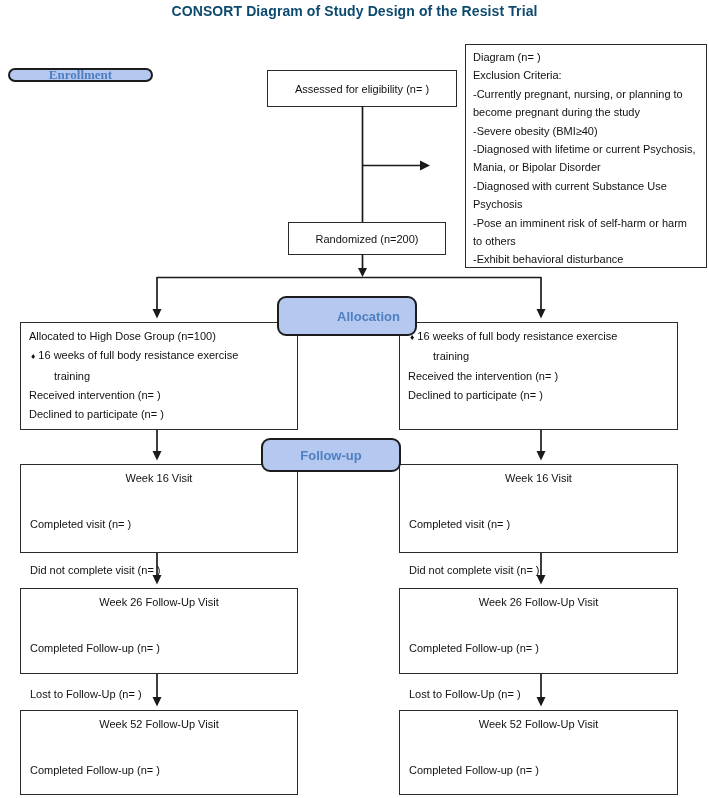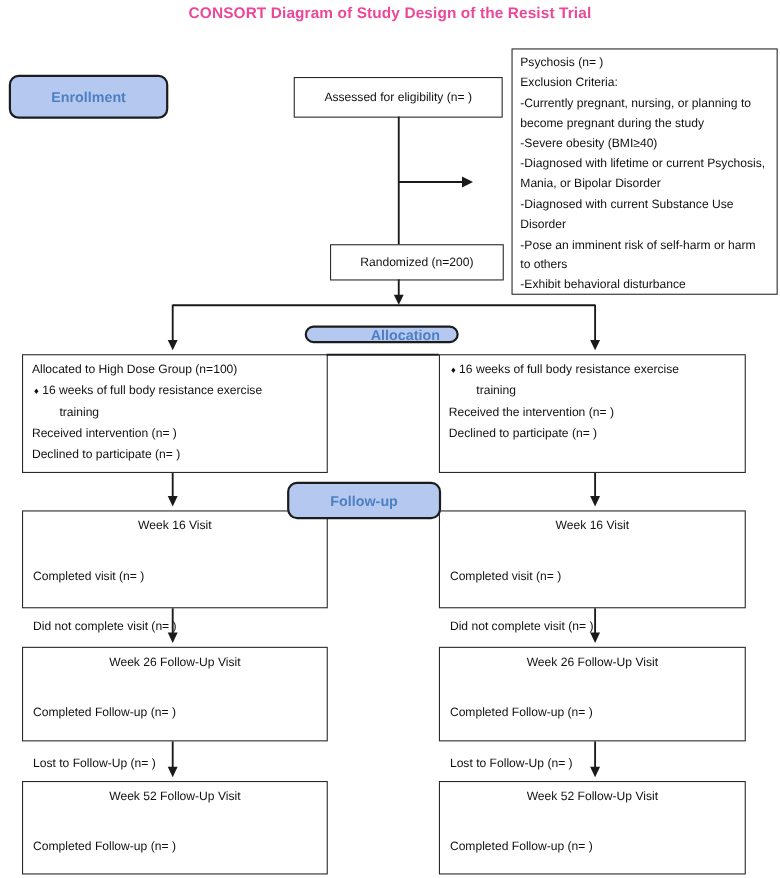--- a/index.html
+++ b/index.html
@@ -1,21 +1,21 @@
 <!DOCTYPE html>
 <html style="--label_fill: #b5c8f0; --label_border: #1c1c1c; --label_text: #4e7fc1; --box_border: #2b2b2b; --text: #111111; --arrow: #1a1a1a;"><head>
 <meta charset="utf-8">
 <style>
   html, body { margin: 0; padding: 0; background: #ffffff; }
   body { width: 709px; height: 798px; font-family: "Liberation Sans", sans-serif; }
   .canvas { position: relative; width: 709px; height: 798px; background: #fff; overflow: hidden; }
 
   .title {
     position: absolute; top: 3px; left: 0; width: 709px;
-    text-align: center; font-size: 14px; font-weight: bold; color: #ec4899;
+    text-align: center; font-size: 14px; font-weight: bold; color: #0c4a6e;
     letter-spacing: 0.1px;
   }
 
   .box {
     position: absolute; box-sizing: border-box; background: #fff;
     border: 1.6px solid var(--box_border, #2b2b2b);
     font-size: 11px; color: var(--text, #111); z-index: 1; line-height: 14px;
   }
   .box.centered { display: flex; align-items: center; justify-content: center; text-align: center; }
 
@@ -93,40 +93,40 @@
     <g>
       <line x1="541" y1="674" x2="541" y2="698"></line>
       <polygon points="536.5,697 545.5,697 541,706.5"></polygon>
     </g>
     <g>
       <line x1="297" y1="322.5" x2="399" y2="322.5"></line>
       <line x1="297" y1="464.5" x2="399" y2="464.5"></line>
     </g>
   </svg>
 
-  <div class="stage-label" style="left:8px; top:68px; width:145px; height:40px;">Enrollment</div>
-  <div class="stage-label" style="left:277px; top:296px; width:140px; height:16px;padding-left:43px;">Allocation</div>
+  <div class="stage-label" style="left:8px; top:68px; width:145px; height:14px;font-family:Liberation Serif, serif;">Enrollment</div>
+  <div class="stage-label" style="left:277px; top:296px; width:140px; height:40px;padding-left:43px;">Allocation</div>
   <div class="stage-label" style="left:261px; top:438px; width:140px; height:34px;">Follow-up</div>
 
   <div class="box centered" style="left:267px; top:70px; width:190px; height:37px;">
     <span>Assessed for eligibility (n= )</span>
   </div>
 
   <div class="box excluded" style="left:465px; top:44px; width:242px; height:224px;">
-    <div class="xline">Psychosis (n= )</div>
+    <div class="xline">Diagram (n= )</div>
     <div class="xline">Exclusion Criteria:</div>
     <div class="xline">-Currently pregnant, nursing, or planning to become pregnant during the study</div>
     <div class="xline">-Severe obesity (BMI≥40)</div>
     <div class="xline">-Diagnosed with lifetime or current Psychosis, Mania, or Bipolar Disorder</div>
-    <div class="xline">-Diagnosed with current Substance Use Disorder</div>
+    <div class="xline">-Diagnosed with current Substance Use Psychosis</div>
     <div class="xline">-Pose an imminent risk of self-harm or harm to others</div>
     <div class="xline">-Exhibit behavioral disturbance</div>
   </div>
 
-  <div class="box centered" style="left:300px; top:222px; width:158px; height:33px;">
+  <div class="box centered" style="left:288px; top:222px; width:158px; height:33px;">
     <span>Randomized (n=200)</span>
   </div>
 
   <div class="box alloc" style="left:20px; top:322px; width:278px; height:108px;">
     <div>Allocated to High Dose Group (n=100)</div>
     <div><span class="bullet-icon">♦</span><span>16 weeks of full body resistance exercise</span></div>
     <div class="bullet-cont">training</div>
     <div>Received intervention (n= )</div>
     <div>Declined to participate (n= )</div>
   </div>

